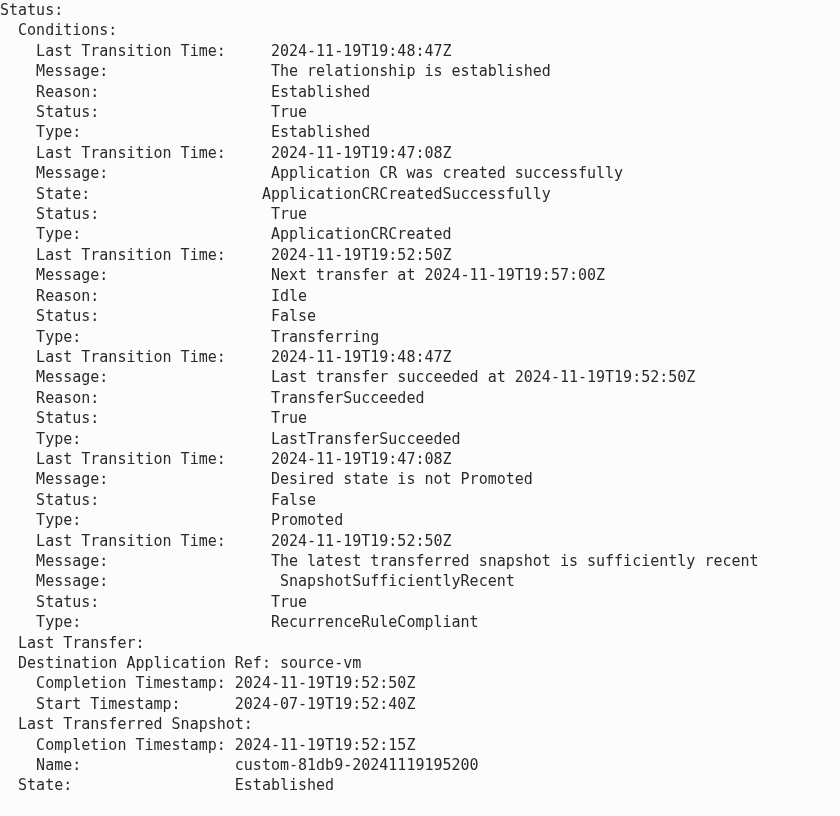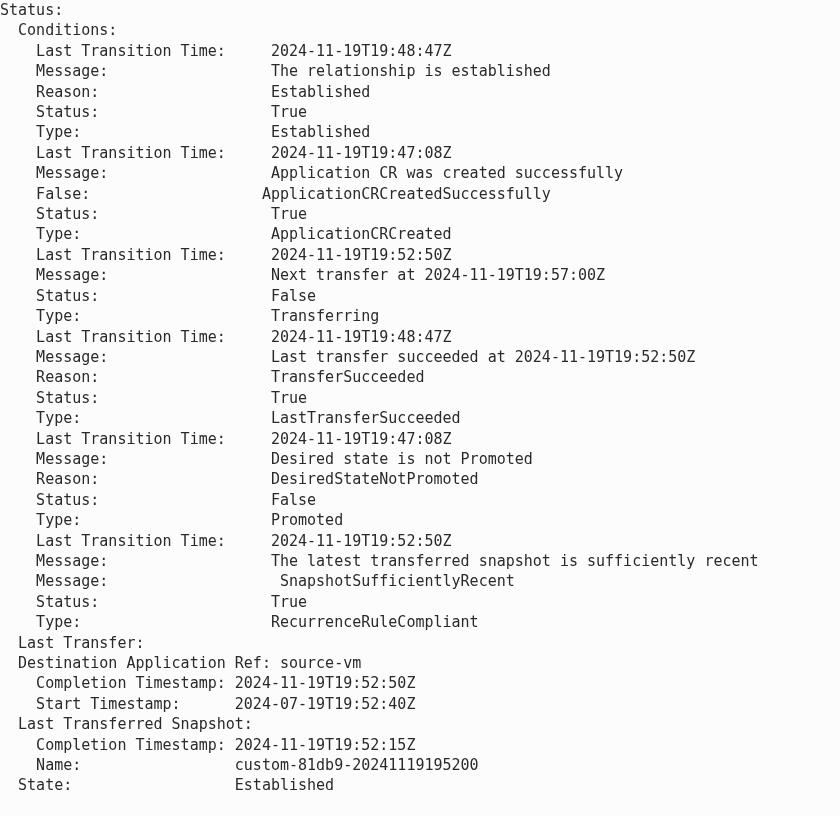--- a/index.html
+++ b/index.html
@@ -26,35 +26,35 @@
 <div id="root">
     <div class="row">Status:</div>
     <div class="row">  Conditions:</div>
     <div class="row">    Last Transition Time:     2024-11-19T19:48:47Z</div>
     <div class="row">    Message:                  The relationship is established</div>
     <div class="row">    Reason:                   Established</div>
     <div class="row">    Status:                   True</div>
     <div class="row">    Type:                     Established</div>
     <div class="row">    Last Transition Time:     2024-11-19T19:47:08Z</div>
     <div class="row">    Message:                  Application CR was created successfully</div>
-    <div class="row">    False:                   ApplicationCRCreatedSuccessfully</div>
+    <div class="row">    State:                   ApplicationCRCreatedSuccessfully</div>
     <div class="row">    Status:                   True</div>
     <div class="row">    Type:                     ApplicationCRCreated</div>
     <div class="row">    Last Transition Time:     2024-11-19T19:52:50Z</div>
     <div class="row">    Message:                  Next transfer at 2024-11-19T19:57:00Z</div>
+    <div class="row">    Reason:                   Idle</div>
     <div class="row">    Status:                   False</div>
     <div class="row">    Type:                     Transferring</div>
     <div class="row">    Last Transition Time:     2024-11-19T19:48:47Z</div>
     <div class="row">    Message:                  Last transfer succeeded at 2024-11-19T19:52:50Z</div>
     <div class="row">    Reason:                   TransferSucceeded</div>
     <div class="row">    Status:                   True</div>
     <div class="row">    Type:                     LastTransferSucceeded</div>
     <div class="row">    Last Transition Time:     2024-11-19T19:47:08Z</div>
     <div class="row">    Message:                  Desired state is not Promoted</div>
-    <div class="row">    Reason:                   DesiredStateNotPromoted</div>
     <div class="row">    Status:                   False</div>
     <div class="row">    Type:                     Promoted</div>
     <div class="row">    Last Transition Time:     2024-11-19T19:52:50Z</div>
     <div class="row">    Message:                  The latest transferred snapshot is sufficiently recent</div>
     <div class="row">    Message:                   SnapshotSufficientlyRecent</div>
     <div class="row">    Status:                   True</div>
     <div class="row">    Type:                     RecurrenceRuleCompliant</div>
     <div class="row">  Last Transfer:</div>
     <div class="row">  Destination Application Ref: source-vm</div>
     <div class="row">    Completion Timestamp: 2024-11-19T19:52:50Z</div>

